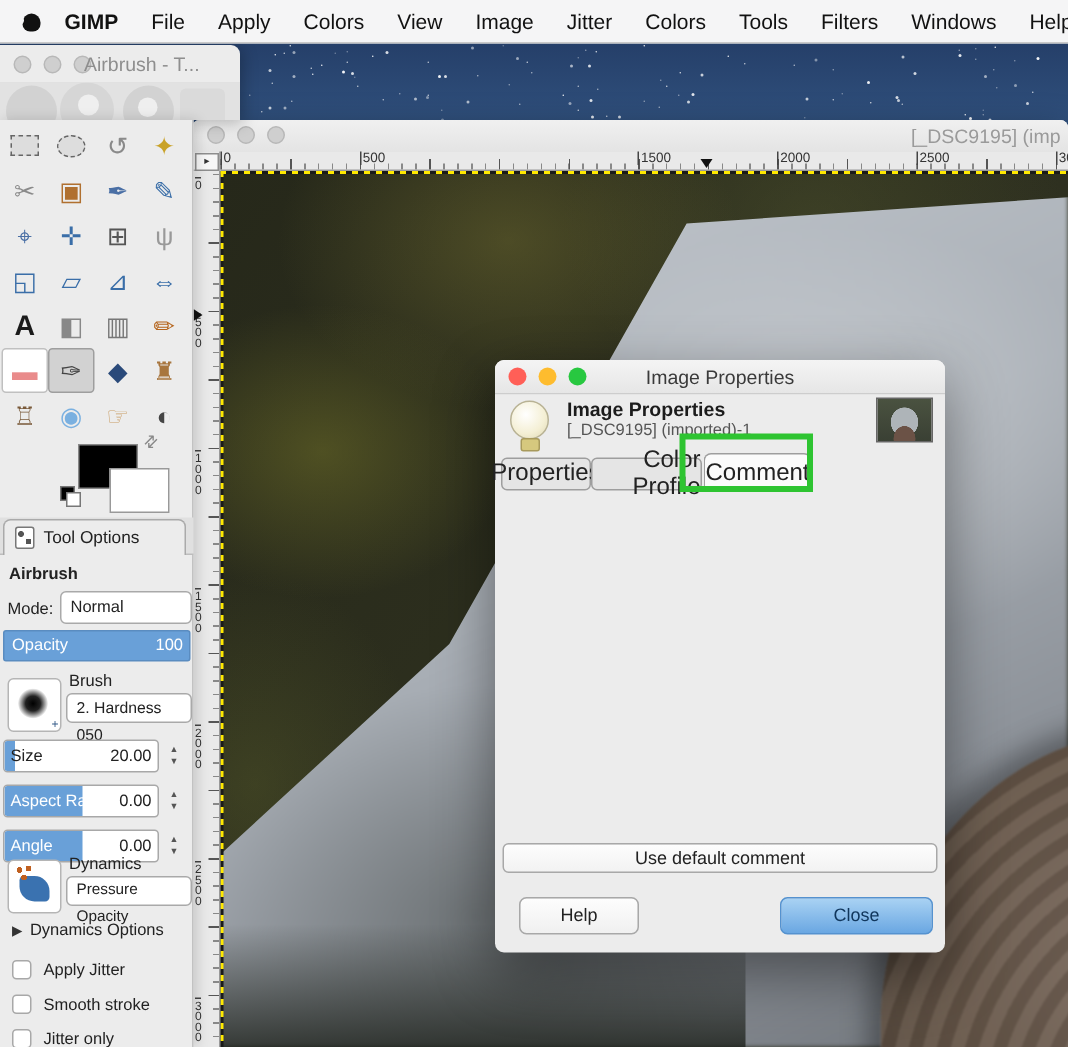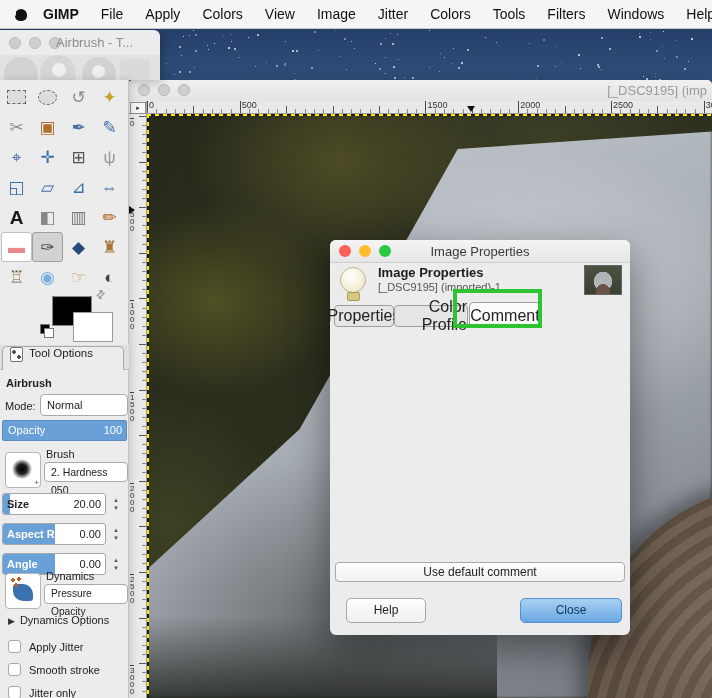--- a/index.html
+++ b/index.html
@@ -104,41 +104,41 @@
   .bg{position:absolute;left:33px;top:16px;width:38px;height:28px;background:#fff;border:1px solid #999;}
   .swap-icon{position:absolute;left:56px;top:-8px;font-size:11px;color:#888;transform:rotate(-45deg);}
   .mini-colors{position:absolute;left:0px;top:28px;width:12px;height:12px;}
   .mini-colors .b{position:absolute;left:0;top:0;width:8px;height:8px;background:#000;border:1px solid #777;}
   .mini-colors .w{position:absolute;left:4px;top:4px;width:8px;height:8px;background:#fff;border:1px solid #777;}
   
   .to-strip{position:absolute;left:0;top:265px;width:129px;height:25px;background:#e0e0e0;
         border-bottom:1px solid #bdbdbd;box-sizing:border-box;}
   .to-tab{position:absolute;left:2px;top:1px;width:122px;height:24px;background:#ececec;
         border:1px solid #aaa;border-bottom:none;border-radius:5px 5px 0 0;display:flex;
-        align-items:flex-start;font-size:11.5px;color:#222;box-sizing:border-box;}
+        align-items:center;font-size:11.5px;color:#222;box-sizing:border-box;}
   .to-tab-icon{width:11px;height:13px;border:1px solid #777;border-radius:2px;margin:0 6px 0 7px;
         background:radial-gradient(circle 2px at 3px 4px,#555 95%,transparent),
                    radial-gradient(circle 2px at 8px 9px,#555 95%,transparent),#fff;}
   .opt{position:absolute;font-size:11px;color:#222;}
   .opt-bold{font-weight:bold;}
   .select-box{position:absolute;background:#fff;border:1px solid #a9a9a9;border-radius:4px;
         font-size:11px;color:#222;line-height:20px;padding-left:6px;box-sizing:border-box;}
   .opacity-bar{position:absolute;left:2px;top:340px;width:125px;height:21px;background:#69a0d8;
         border:1px solid #5a8cc0;border-radius:2px;box-sizing:border-box;color:#fff;font-size:11px;}
   .opacity-bar .lab{position:absolute;left:5px;top:3px;}
   .opacity-bar .val{position:absolute;right:4px;top:3px;}
   .brush-btn{position:absolute;left:5px;top:372px;width:34px;height:34px;background:#fff;
         border:1px solid #b5b5b5;border-radius:4px;}
   .brush-dot{position:absolute;left:6px;top:6px;width:20px;height:20px;border-radius:50%;
         background:radial-gradient(circle,#000 0%,#222 35%,rgba(0,0,0,0) 72%);}
   .plus{position:absolute;right:1px;bottom:0px;font-size:8px;color:#335a88;}
   .spin-row{position:absolute;left:2px;width:104px;height:22px;background:#fff;
         border:1px solid #a8a8a8;border-radius:3px;font-size:11px;color:#222;overflow:hidden;box-sizing:border-box;}
   .spin-fill{position:absolute;left:0;top:0;bottom:0;background:#69a0d8;}
-  .spin-label{position:absolute;left:4px;top:4px;z-index:2;font-weight:bold;}
+  .spin-label{position:absolute;left:4px;top:4px;z-index:2;}
   .spin-label.on-blue{color:#fff;}
   .spin-value{position:absolute;right:4px;top:4px;z-index:2;}
   .spinners{position:absolute;left:109px;width:14px;height:22px;font-size:6px;color:#555;
         display:flex;flex-direction:column;align-items:center;justify-content:center;line-height:8px;}
   .dyn-btn{position:absolute;left:5px;top:493px;width:34px;height:34px;background:#fff;
         border:1px solid #b5b5b5;border-radius:4px;overflow:hidden;}
   .dyn-blob{position:absolute;left:7px;top:10px;width:20px;height:17px;background:#3a72b0;
         border-radius:3px 10px 3px 10px;}
   .dyn-dots{position:absolute;left:4px;top:3px;width:14px;height:10px;
         background:radial-gradient(circle 2px at 3px 3px,#c06020 95%,transparent),

